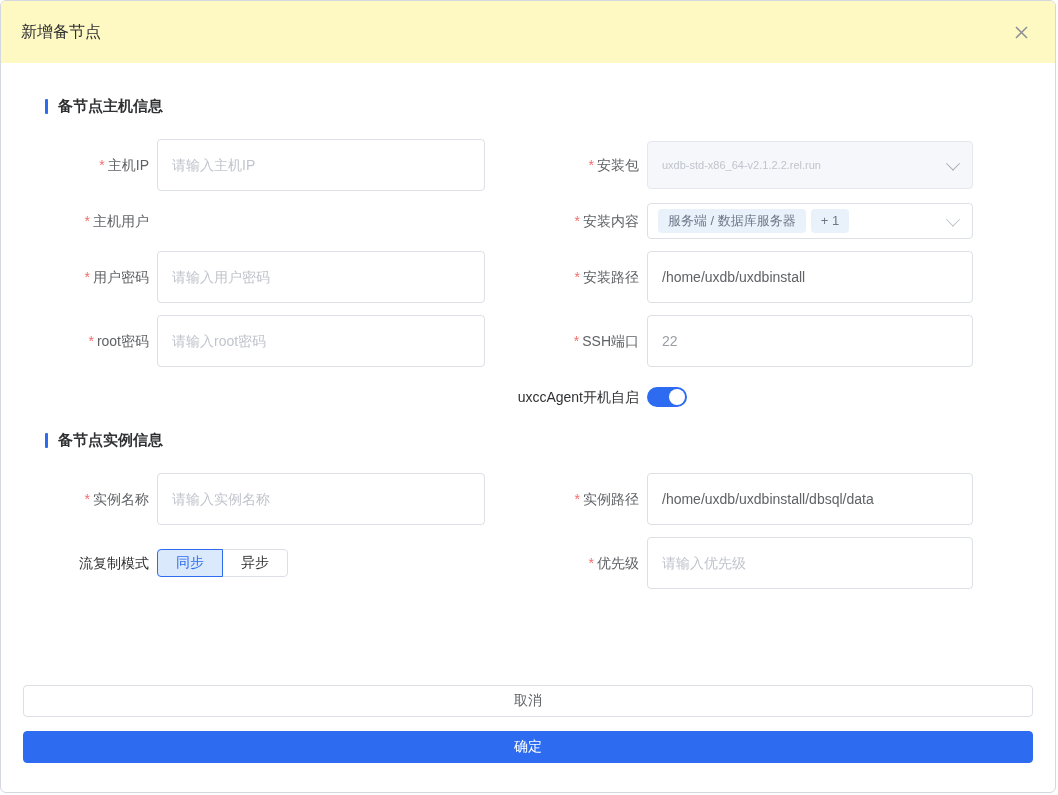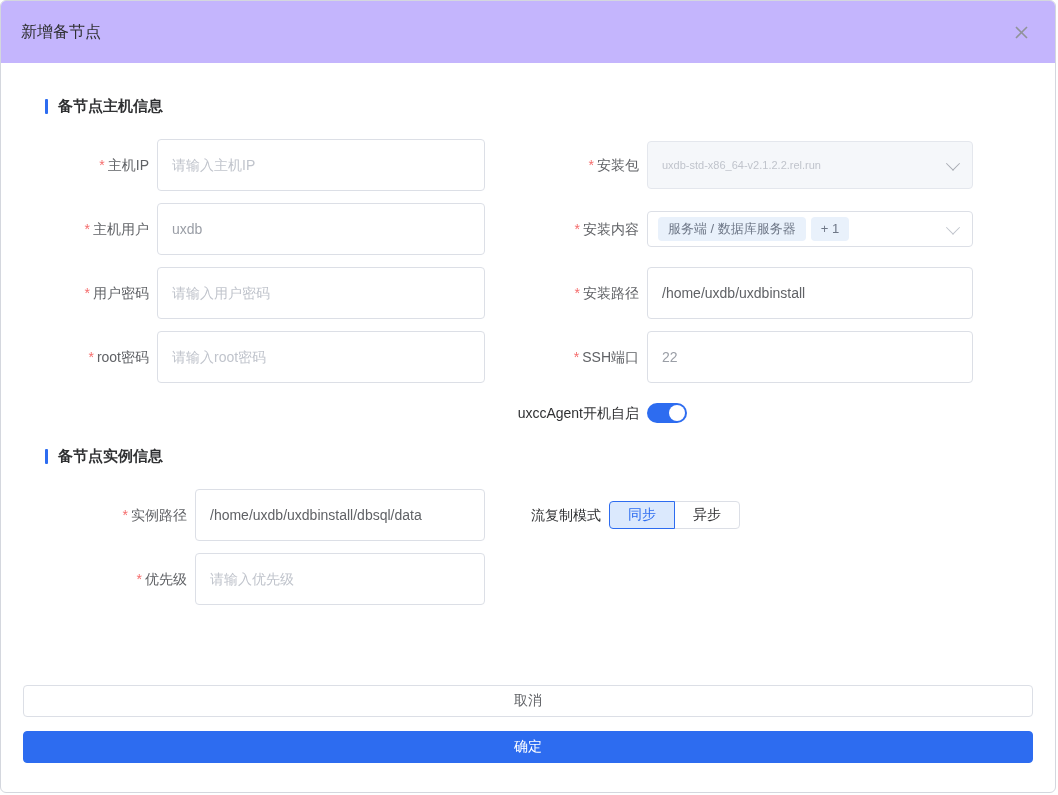--- a/index.html
+++ b/index.html
@@ -14,21 +14,21 @@
     border: 1px solid #d4d7de;
     border-radius: 6px;
     background: #fff;
     overflow: hidden;
     box-sizing: border-box;
     display: flex; flex-direction: column;
   }
   
   .dialog-header {
     height: 62px; flex: 0 0 62px;
-    background: #c4b5fd;
+    background: #fef9c3;
     display: flex; align-items: center; justify-content: space-between;
     padding: 0 22px 0 20px;
     box-sizing: border-box;
   }
   .dialog-title { font-size: 16px; color: #303133; font-weight: 500; }
   .close-btn {
     width: 24px; height: 24px;
     display: flex; align-items: center; justify-content: center;
     cursor: pointer; color: #909399;
   }
@@ -171,21 +171,20 @@
       <div class="form-item col-r">
         <label class="form-label"><span class="req">*</span><span>安装包</span></label>
         <div class="select-disabled">
           <span>uxdb-std-x86_64-v2.1.2.2.rel.run</span>
           <span class="chevron"></span>
         </div>
       </div>
 
       <div class="form-item col-l">
         <label class="form-label"><span class="req">*</span><span>主机用户</span></label>
-        <input class="text-input gray-value" type="text" value="uxdb" style="">
       </div>
       <div class="form-item col-r">
         <label class="form-label"><span class="req">*</span><span>安装内容</span></label>
         <div class="multiselect">
           <span class="tag">服务端 / 数据库服务器</span>
           <span class="tag">+ 1</span>
           <span class="chevron"></span>
         </div>
       </div>
 
@@ -218,20 +217,24 @@
 
     <div class="spacer-between-sections"></div>
 
     <div class="section-title">
       <div class="section-bar"></div>
       <div class="section-text">备节点实例信息</div>
     </div>
 
     <div class="form-grid">
 
+      <div class="form-item col-l">
+        <label class="form-label"><span class="req">*</span><span>实例名称</span></label>
+        <input class="text-input" type="text" placeholder="请输入实例名称" style="">
+      </div>
       <div class="form-item col-r">
         <label class="form-label"><span class="req">*</span><span>实例路径</span></label>
         <input class="text-input" type="text" value="/home/uxdb/uxdbinstall/dbsql/data" style="">
       </div>
 
       <div class="form-item col-l">
         <label class="form-label" style="color:#303133;"><span>流复制模式</span></label>
         <div class="seg-group">
           <button class="seg active">同步</button>
           <button class="seg">异步</button>

